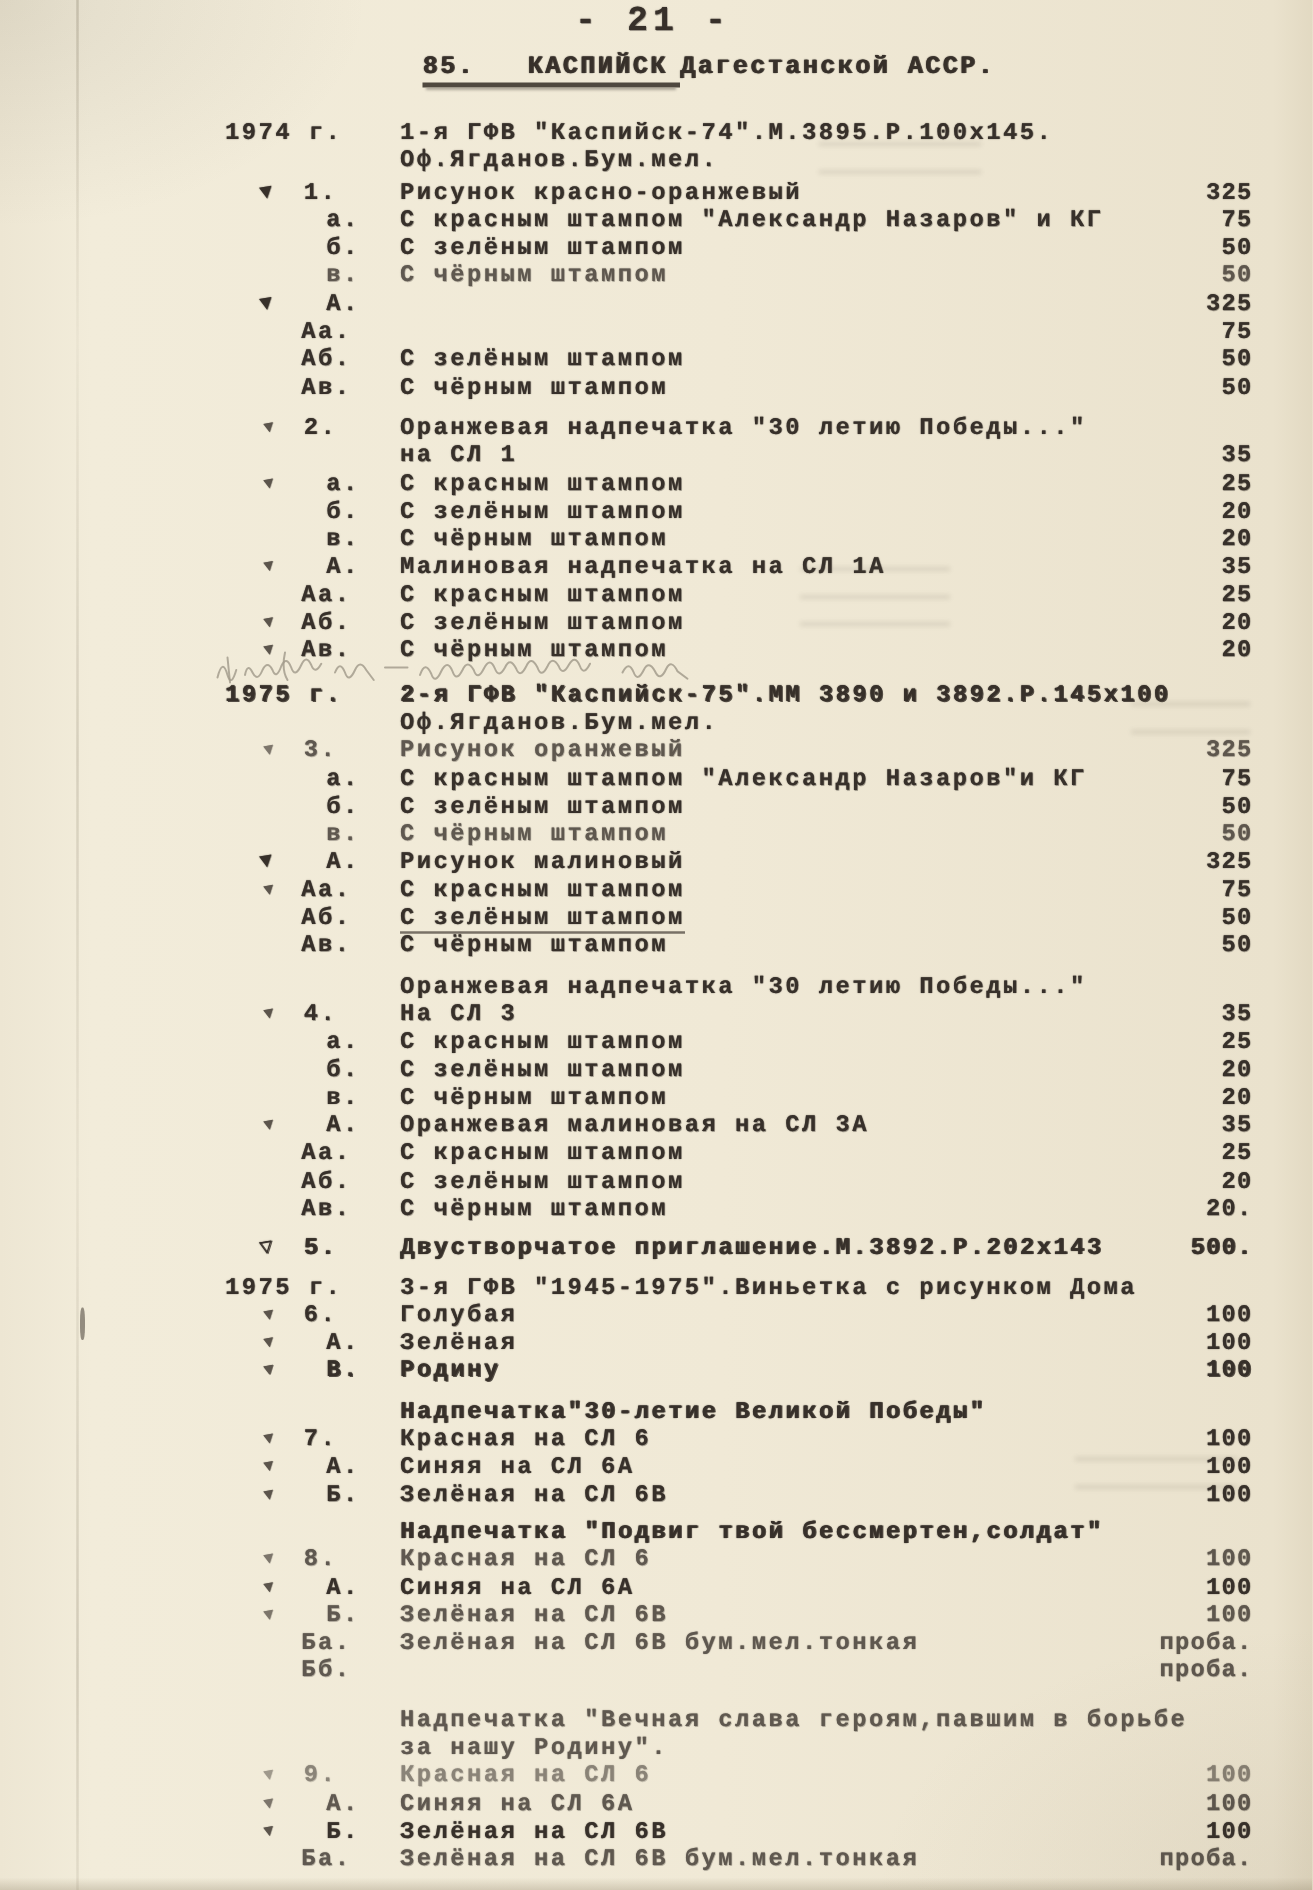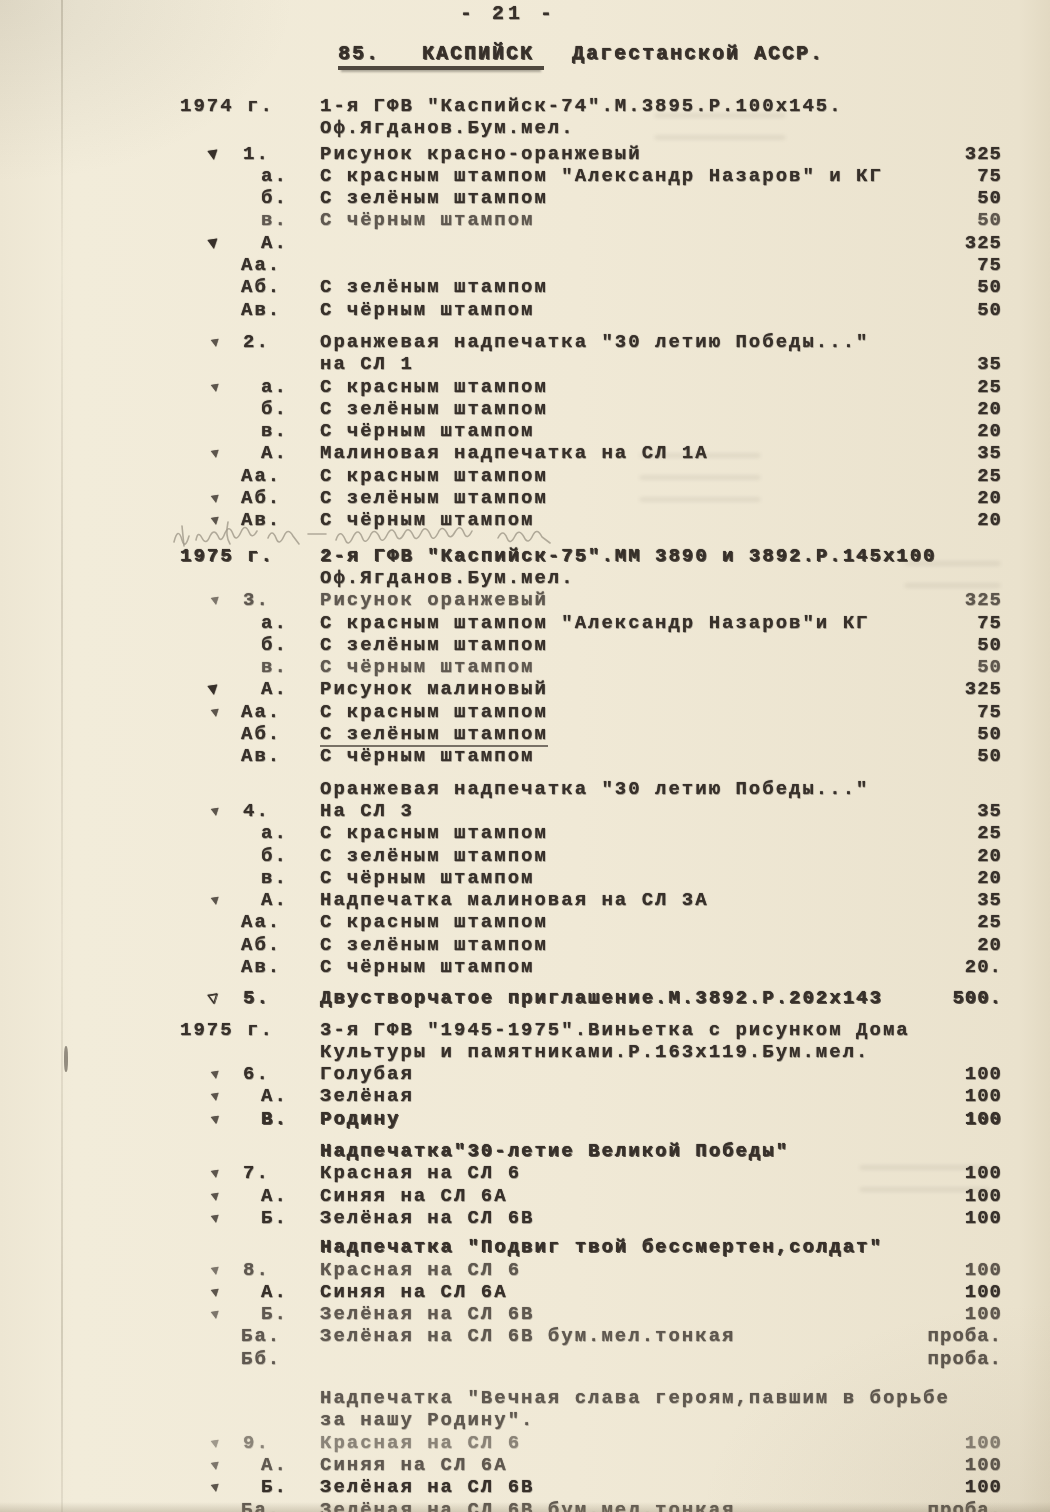--- a/index.html
+++ b/index.html
@@ -16,25 +16,25 @@
   .faint{opacity:.55;filter:blur(.3px);}
   .soft{opacity:.78;}
   .dark{text-shadow:0 0 1px #332c26,1px .5px .5px rgba(51,44,38,.8);}
   
   .fold{position:absolute;top:0;left:61px;width:2px;height:100%;
     background:linear-gradient(180deg,rgba(120,110,88,.28),rgba(120,110,88,.05) 18%,rgba(120,110,88,.22) 40%,rgba(120,110,88,.08) 62%,rgba(120,110,88,.25) 88%,rgba(120,110,88,.12));
     filter:blur(.6px);}
   .bottom-shade{position:absolute;left:0;bottom:0;width:100%;height:10px;
     background:linear-gradient(0deg,rgba(140,128,102,.30),transparent);}
   
-  .pagenum{position:absolute;top:2px;left:460px;font-size:20px;font-weight:700;letter-spacing:4px;text-align:center;}
+  .pagenum{position:absolute;top:2px;left:460px;font-size:28px;font-weight:700;letter-spacing:4px;text-align:center;}
   .titlebar{position:absolute;top:42px;left:338px;font-size:20px;font-weight:700;letter-spacing:2px;white-space:nowrap;}
   .title-main{display:inline-block;padding:0 10px 1px 0;border-bottom:4px solid rgba(50,43,36,.85);
     box-shadow:0 5px 2px -3px rgba(50,43,36,.35);}
-  .title-region{margin-left:28px;}
+  .title-region{}
   
   .rows{position:absolute;top:95px;left:140px;width:868px;}
   .row{position:relative;height:22.3px;line-height:22.3px;font-size:19px;font-weight:700;letter-spacing:2px;white-space:nowrap;margin-left:40px;}
   .c-year{position:absolute;left:0;top:0;}
   .c-check{position:absolute;left:28px;top:0;width:30px;font-size:17px;letter-spacing:0;}
   .c-check.small{transform:scale(.78) rotate(-10deg);opacity:.8;}
   .c-check.tilt{transform:rotate(-9deg);}
   .c-label{position:absolute;left:63px;top:0;}
   .ind1 .c-label{left:61px;}
   .ind2 .c-label{left:81px;}
@@ -296,21 +296,21 @@
     <span class="c-year"></span>
     <span class="c-check"></span>
     <span class="c-label">в.</span>
     <span class="c-text">С чёрным штампом</span>
     <span class="c-price">20</span>
   </div>
     <div class="row ind2">
     <span class="c-year"></span>
     <span class="c-check small">▼</span>
     <span class="c-label">А.</span>
-    <span class="c-text">Надпечатка малиновая на СЛ 3А</span>
+    <span class="c-text">Оранжевая малиновая на СЛ 3А</span>
     <span class="c-price">35</span>
   </div>
     <div class="row ind1">
     <span class="c-year"></span>
     <span class="c-check"></span>
     <span class="c-label">Аа.</span>
     <span class="c-text">С красным штампом</span>
     <span class="c-price">25</span>
   </div>
     <div class="row ind1">
@@ -332,27 +332,20 @@
     <span class="c-check tilt">▽</span>
     <span class="c-label">5.</span>
     <span class="c-text">Двустворчатое приглашение.М.3892.Р.202х143</span>
     <span class="c-price">500.</span>
   </div>
     <div class="row" style="margin-top: 9px;">
     <span class="c-year">1975 г.</span>
     <span class="c-check"></span>
     <span class="c-label"></span>
     <span class="c-text">3-я ГФВ "1945-1975".Виньетка с рисунком Дома</span>
-    <span class="c-price"></span>
-  </div>
-    <div class="row">
-    <span class="c-year"></span>
-    <span class="c-check"></span>
-    <span class="c-label"></span>
-    <span class="c-text">Культуры и памятниками.Р.163х119.Бум.мел.</span>
     <span class="c-price"></span>
   </div>
     <div class="row">
     <span class="c-year"></span>
     <span class="c-check small">▼</span>
     <span class="c-label">6.</span>
     <span class="c-text">Голубая</span>
     <span class="c-price">100</span>
   </div>
     <div class="row ind2">

